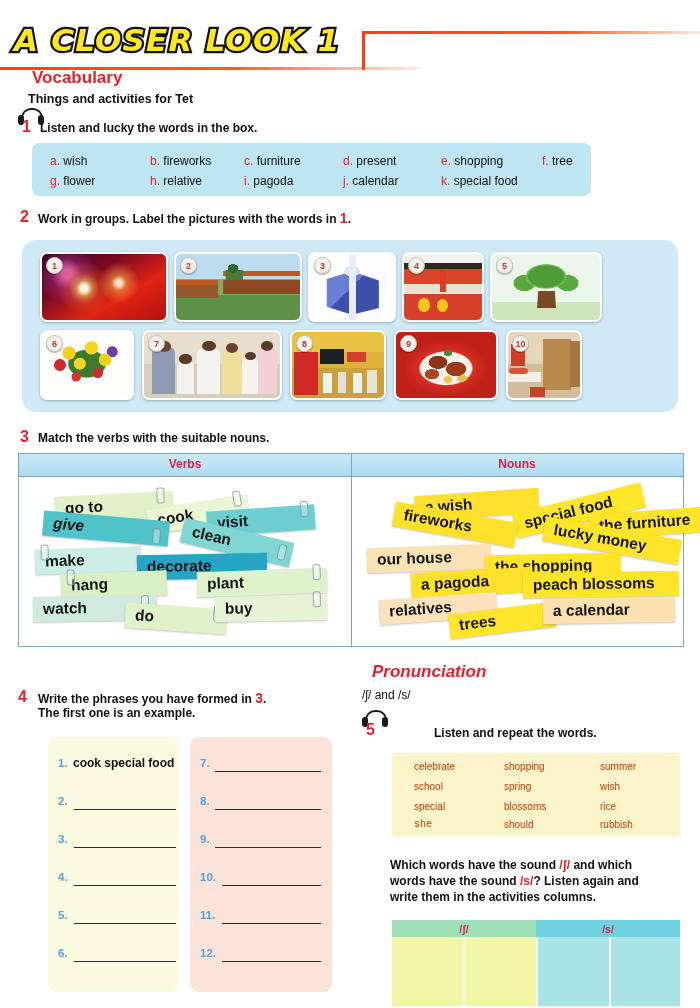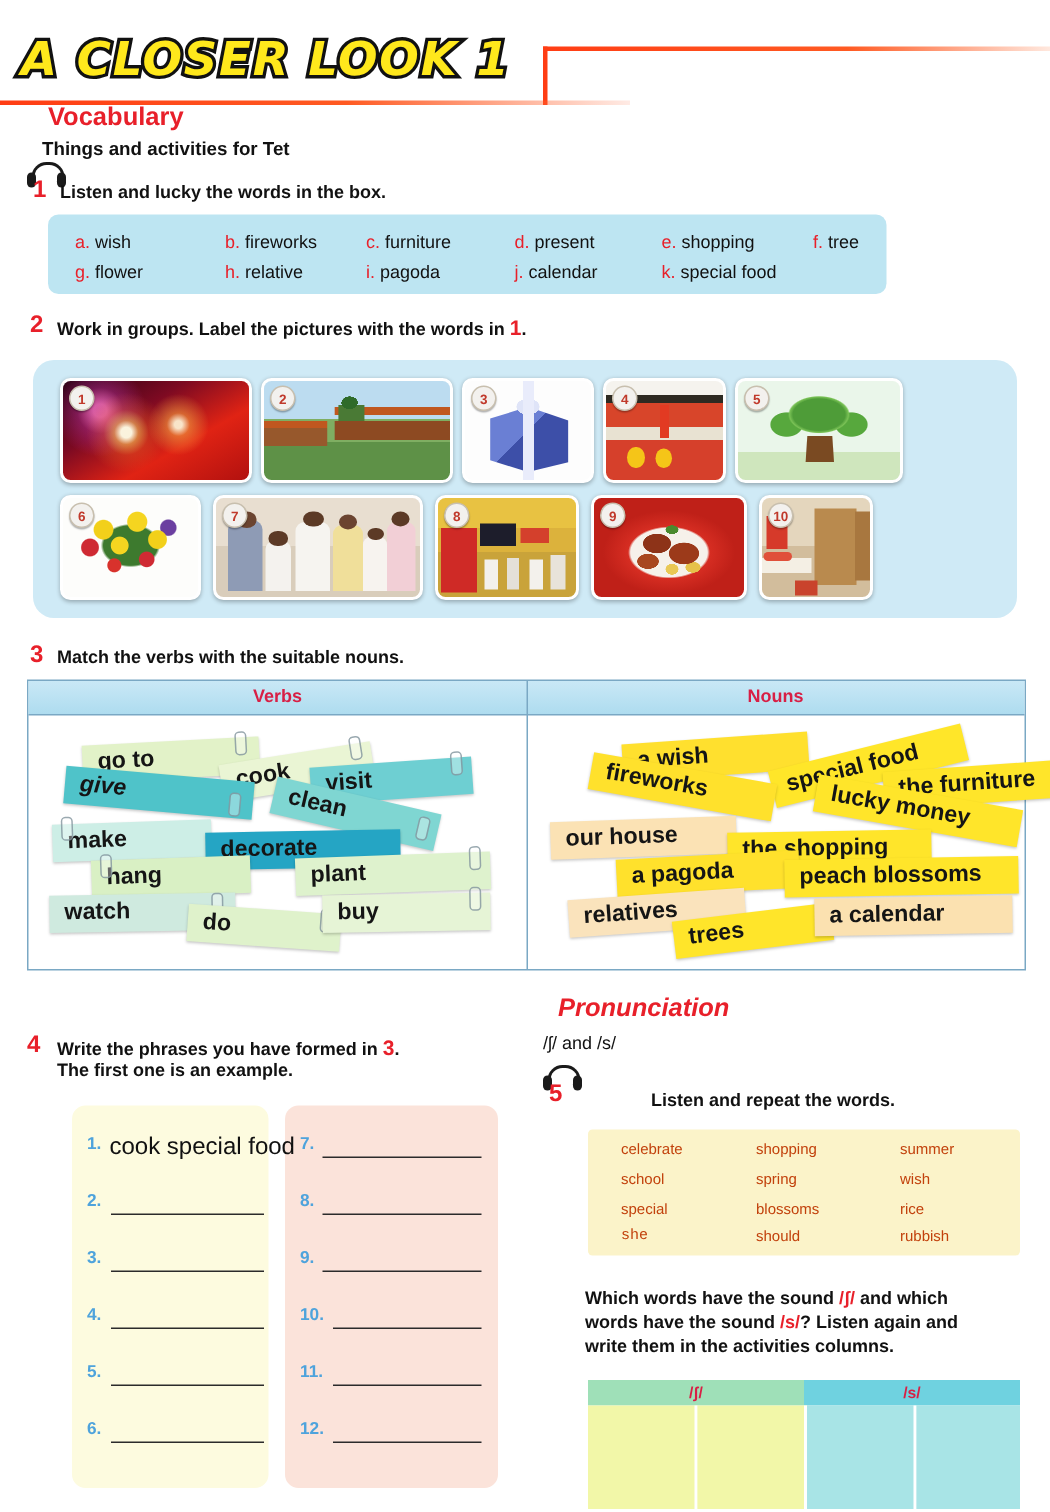--- a/index.html
+++ b/index.html
@@ -115,21 +115,21 @@
     border-radius:3px;background:rgba(255,255,255,.35);
   }
 
   
   .anspanel{position:absolute;border-radius:9px;}
   #ansL{left:48px;top:737px;width:131px;height:255px;background:#fdfbdf;}
   #ansR{left:190px;top:737px;width:142px;height:255px;background:#fbe3da;}
   .ansrow{position:absolute;height:18px;}
   .ansnum{position:absolute;left:0;top:0;font-size:11.5px;font-weight:bold;color:#4ea3dc;}
   .ansline{position:absolute;height:1.3px;background:#2b2b2b;}
-  .anstext{position:absolute;font-size:16px;color:#111;white-space:nowrap;}
+  .anstext{position:absolute;font-size:12px;color:#111;white-space:nowrap;font-weight:bold;}
 
   
   #pronbox{
     left:392px;top:753px;width:288px;height:84px;background:#fbf3c9;border-radius:3px;
   }
   .pword{position:absolute;font-size:10px;color:#c2410c;white-space:nowrap;}
 
   #sndtbl{left:392px;top:920px;width:288px;height:86px;}
   .sndhead{position:absolute;top:0;height:17px;font-size:10.5px;font-weight:bold;color:#d81f45;
            display:flex;align-items:center;justify-content:center;}

